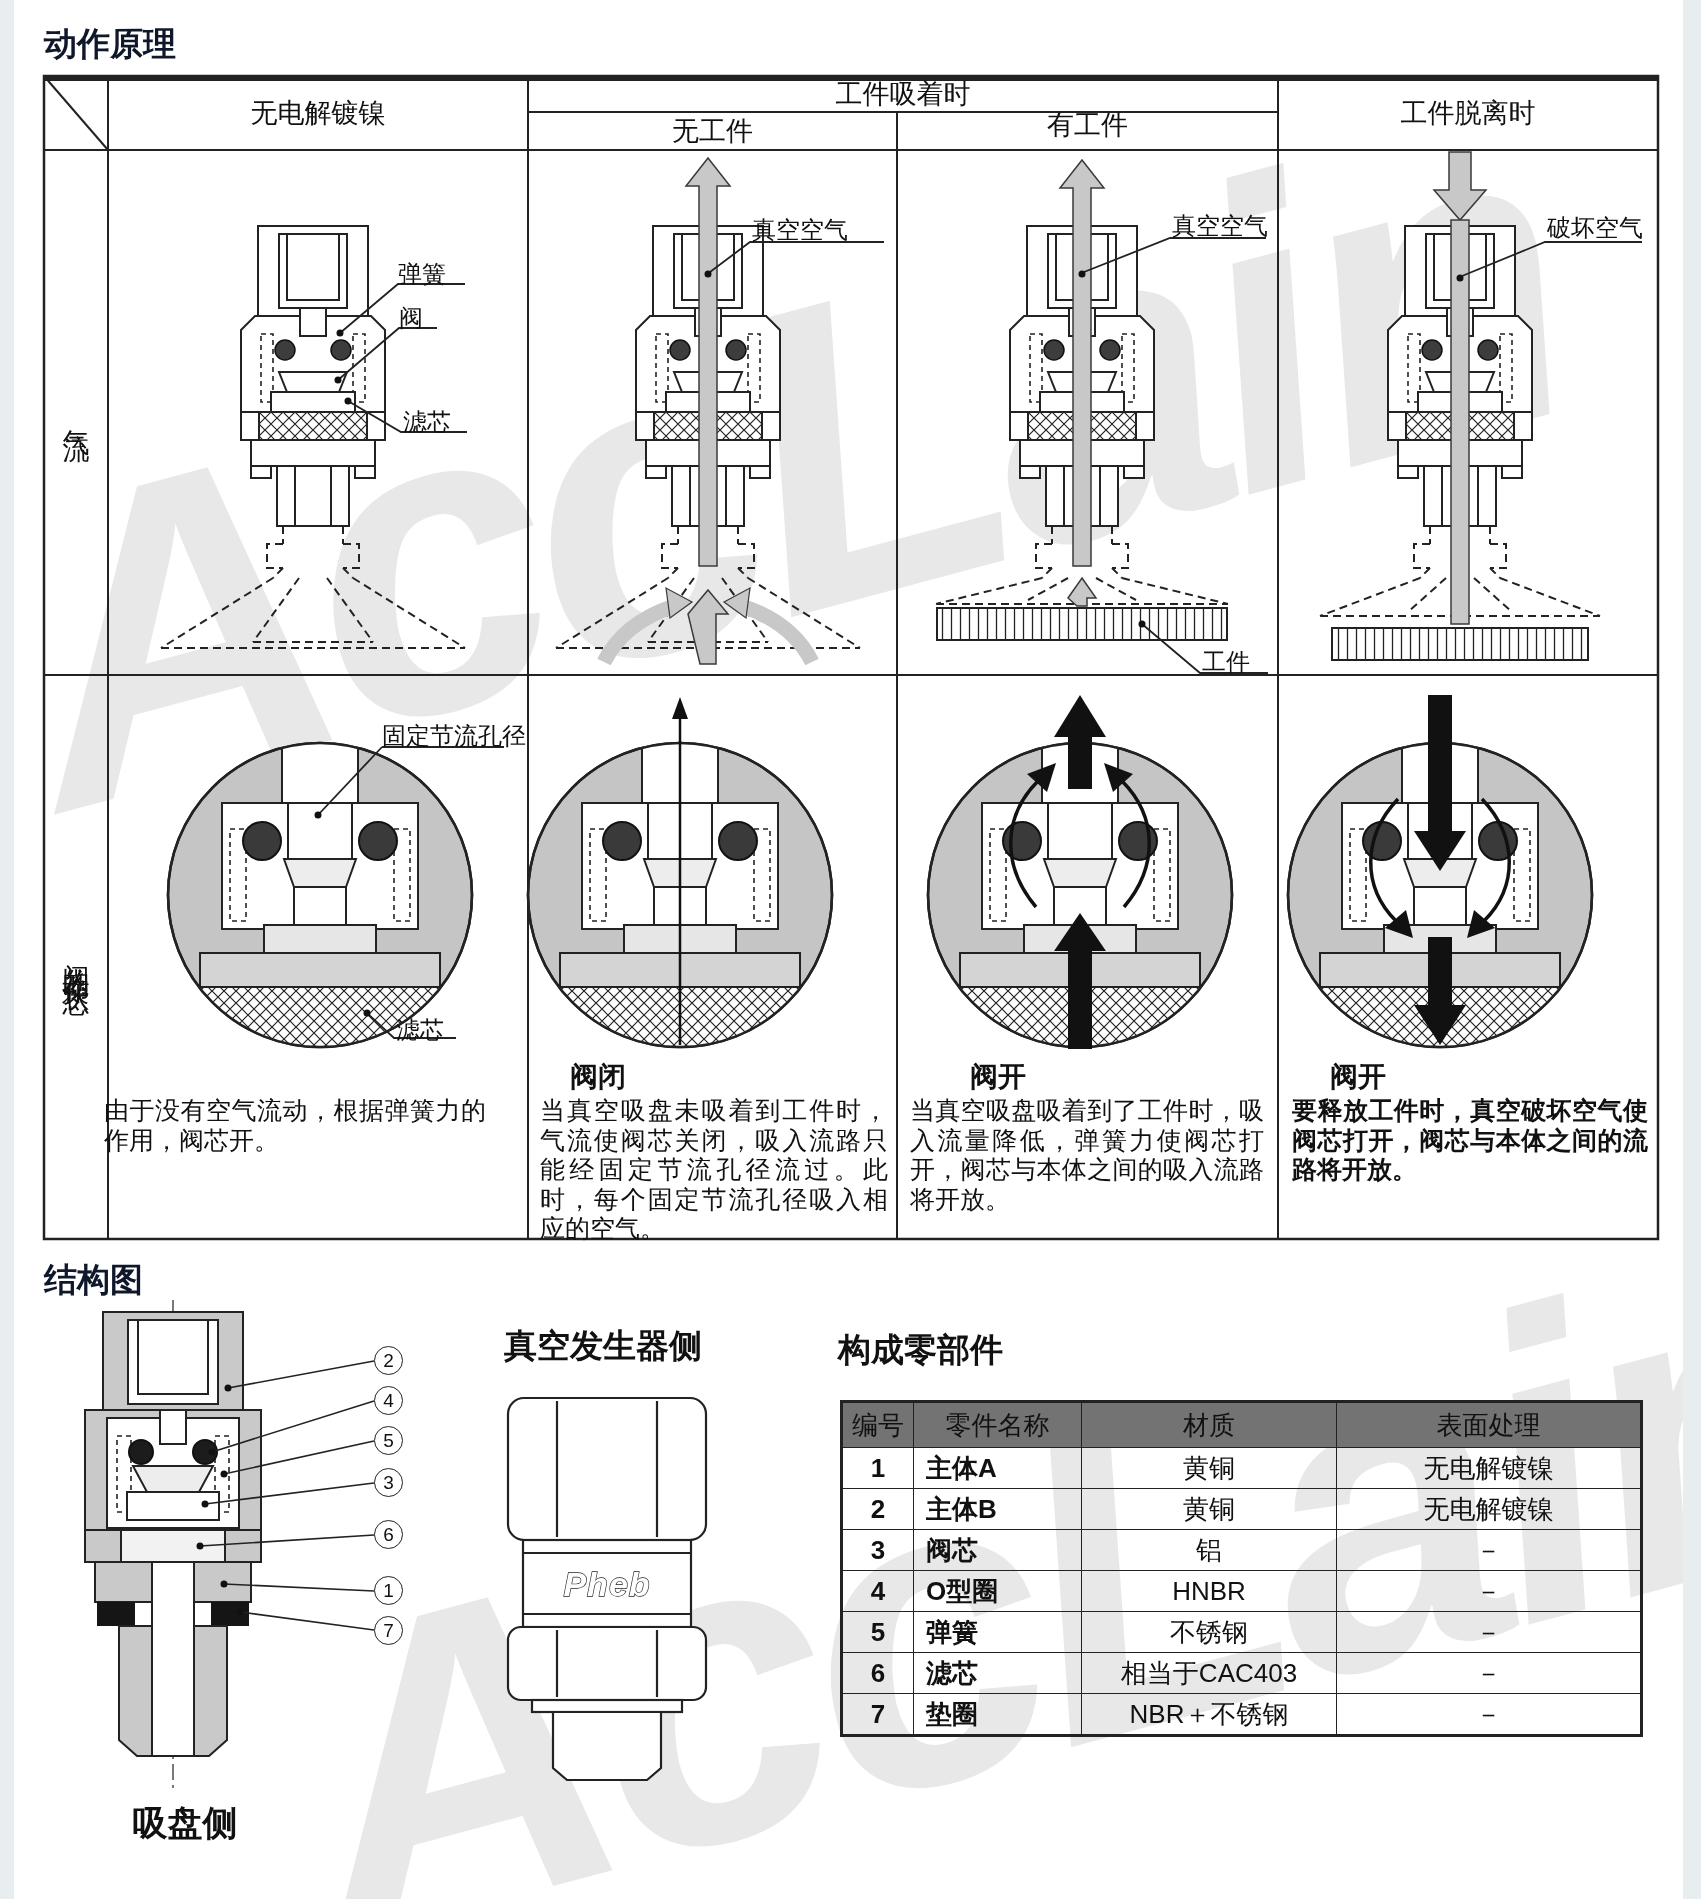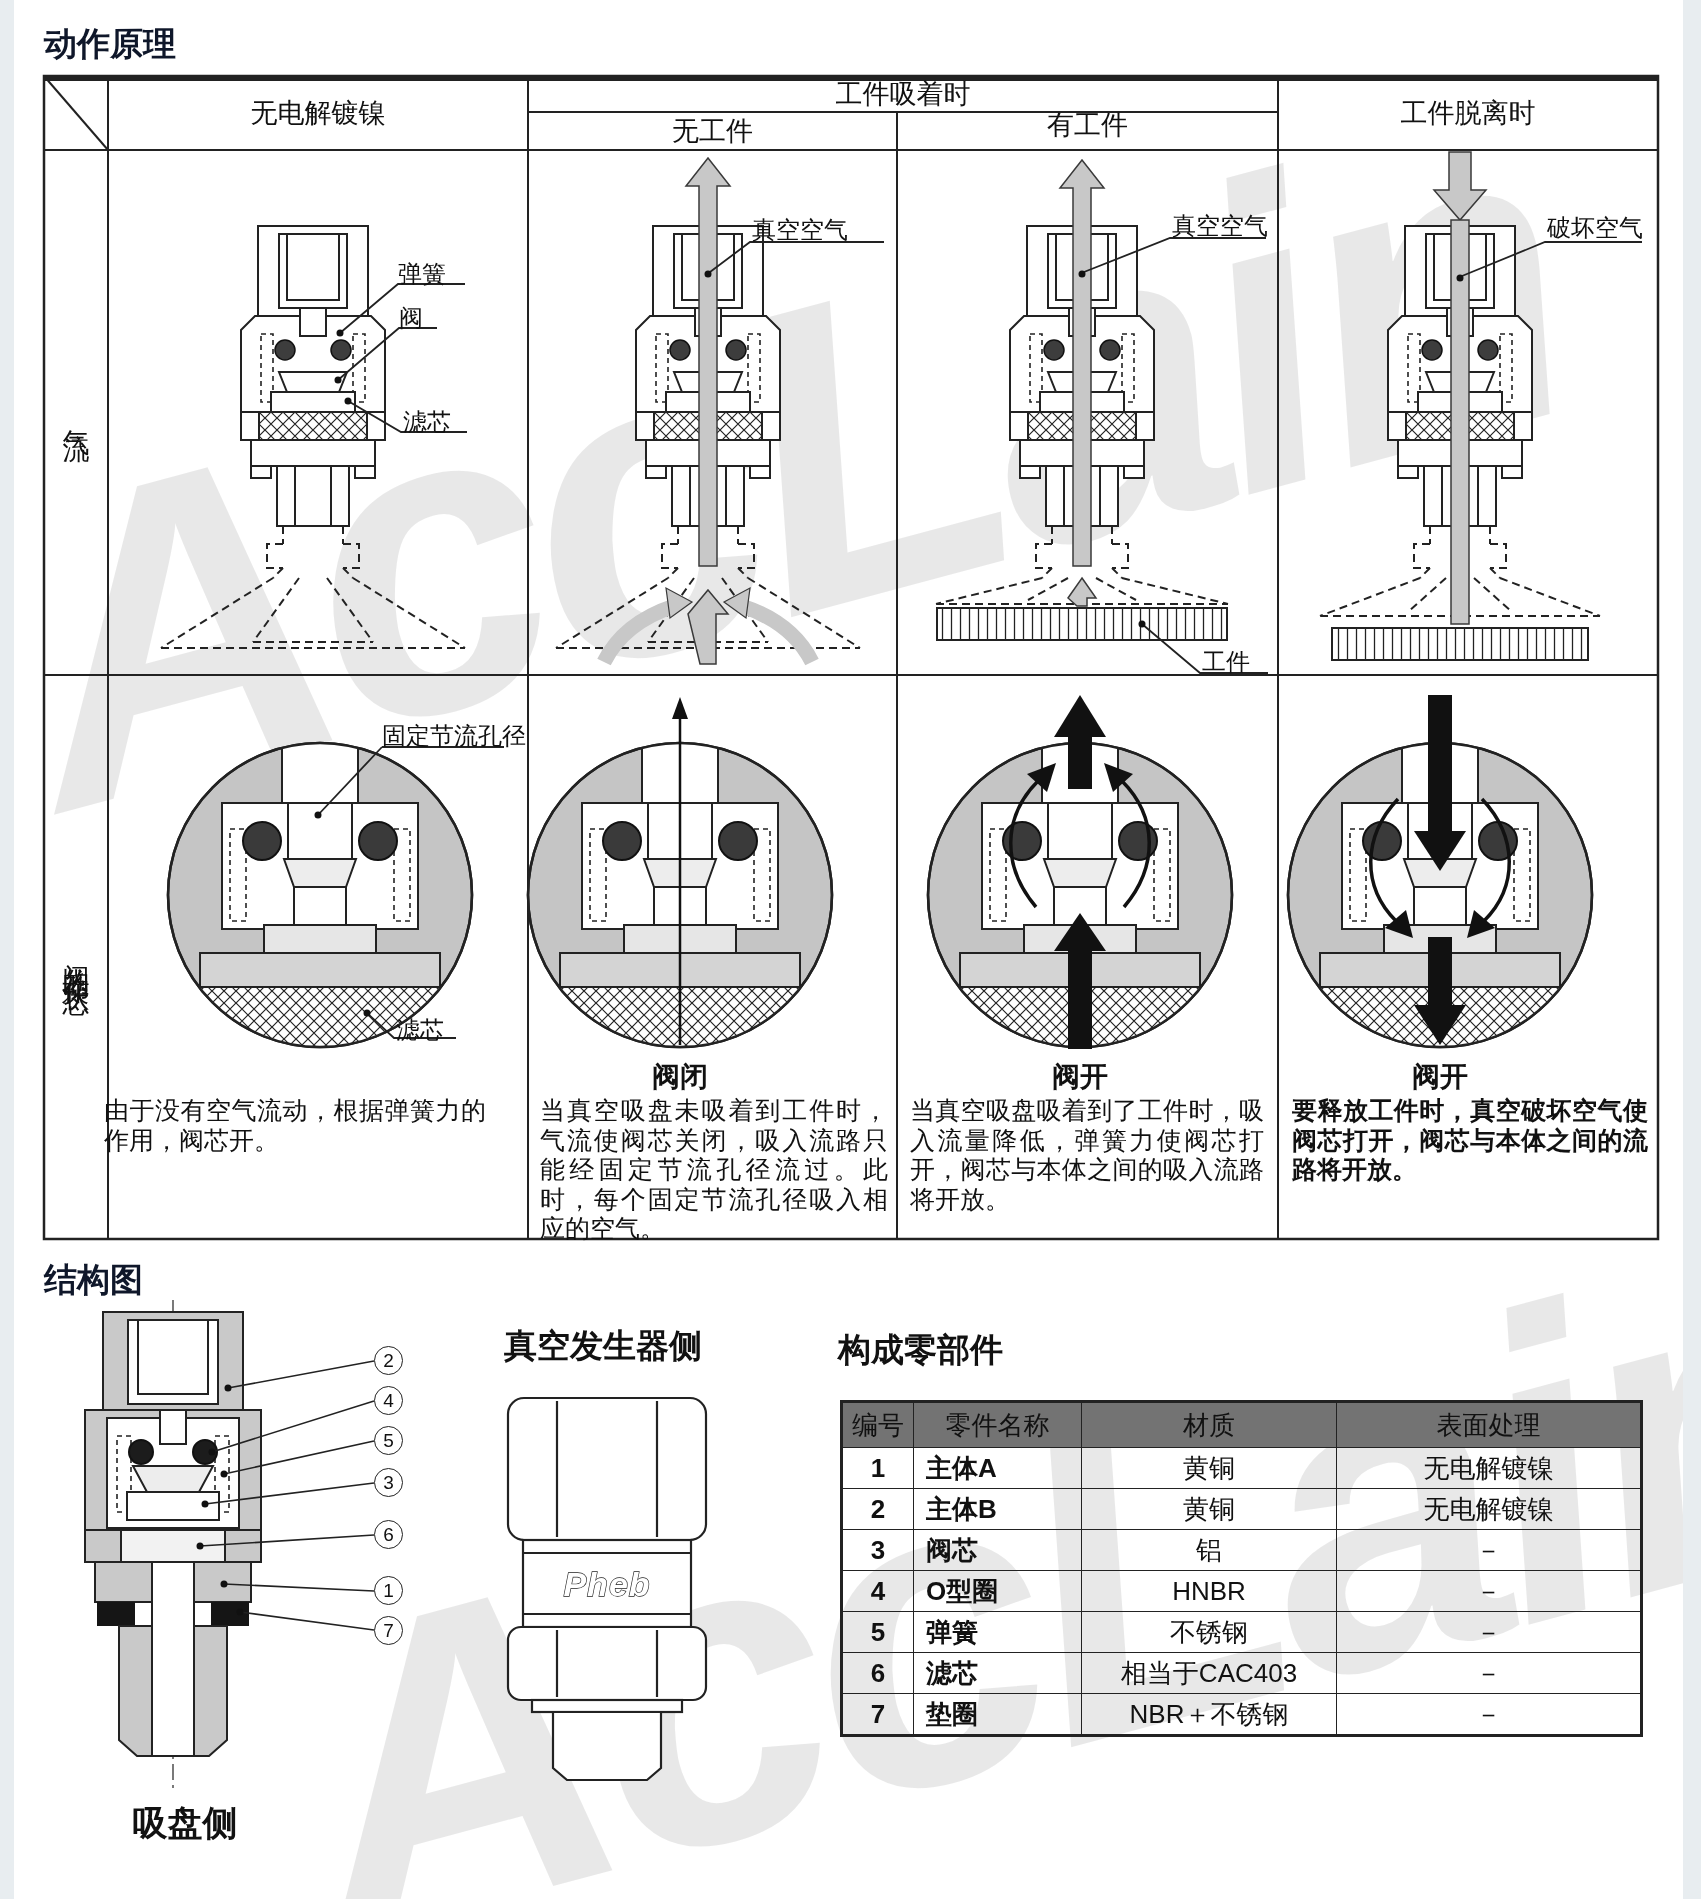--- a/index.html
+++ b/index.html
@@ -9,21 +9,21 @@
   .wm{position:absolute;z-index:1;font-family:"Liberation Sans",sans-serif;
       font-style:italic;font-weight:900;font-size:430px;letter-spacing:-14px;
       color:#d7d7d7;opacity:.55;transform:rotate(-15deg);transform-origin:0 0;white-space:nowrap;}
   .layer{position:absolute;left:0;top:0;z-index:2;}
   .txt{position:absolute;z-index:3;white-space:nowrap;}
   .h-green{font-size:33px;font-weight:bold;color:#0f172a;}
   .th{font-size:27px;display:flex;align-items:center;justify-content:center;text-align:center;}
   .vlab{font-size:27px;display:flex;align-items:center;justify-content:center;
         writing-mode:vertical-rl;text-orientation:upright;letter-spacing:5px;}
   .dlab{font-size:24px;}
-  .ctitle{font-size:28px;font-weight:bold;text-align:center;}
+  .ctitle{font-size:28px;font-weight:bold;padding-left:40px;}
   .para{position:absolute;z-index:3;font-size:25px;line-height:29.5px;text-align:justify;white-space:normal;}
   .big{font-size:33px;font-weight:bold;}
   .co{position:absolute;z-index:3;width:27px;height:27px;border:1.8px solid #222;border-radius:50%;
       background:#fff;display:flex;align-items:center;justify-content:center;font-size:19px;}
   .parts{position:absolute;left:840px;top:1400px;width:800px;z-index:3;border-collapse:collapse;
          table-layout:fixed;font-size:26px;background:transparent;}
   .parts th,.parts td{border:1.6px solid #222;overflow:hidden;}
   .parts{border:3px solid #222;}
   .parts th{background:#737373;height:42px;font-weight:normal;text-align:center;}
   .parts td{height:38px;text-align:center;background:transparent;}

